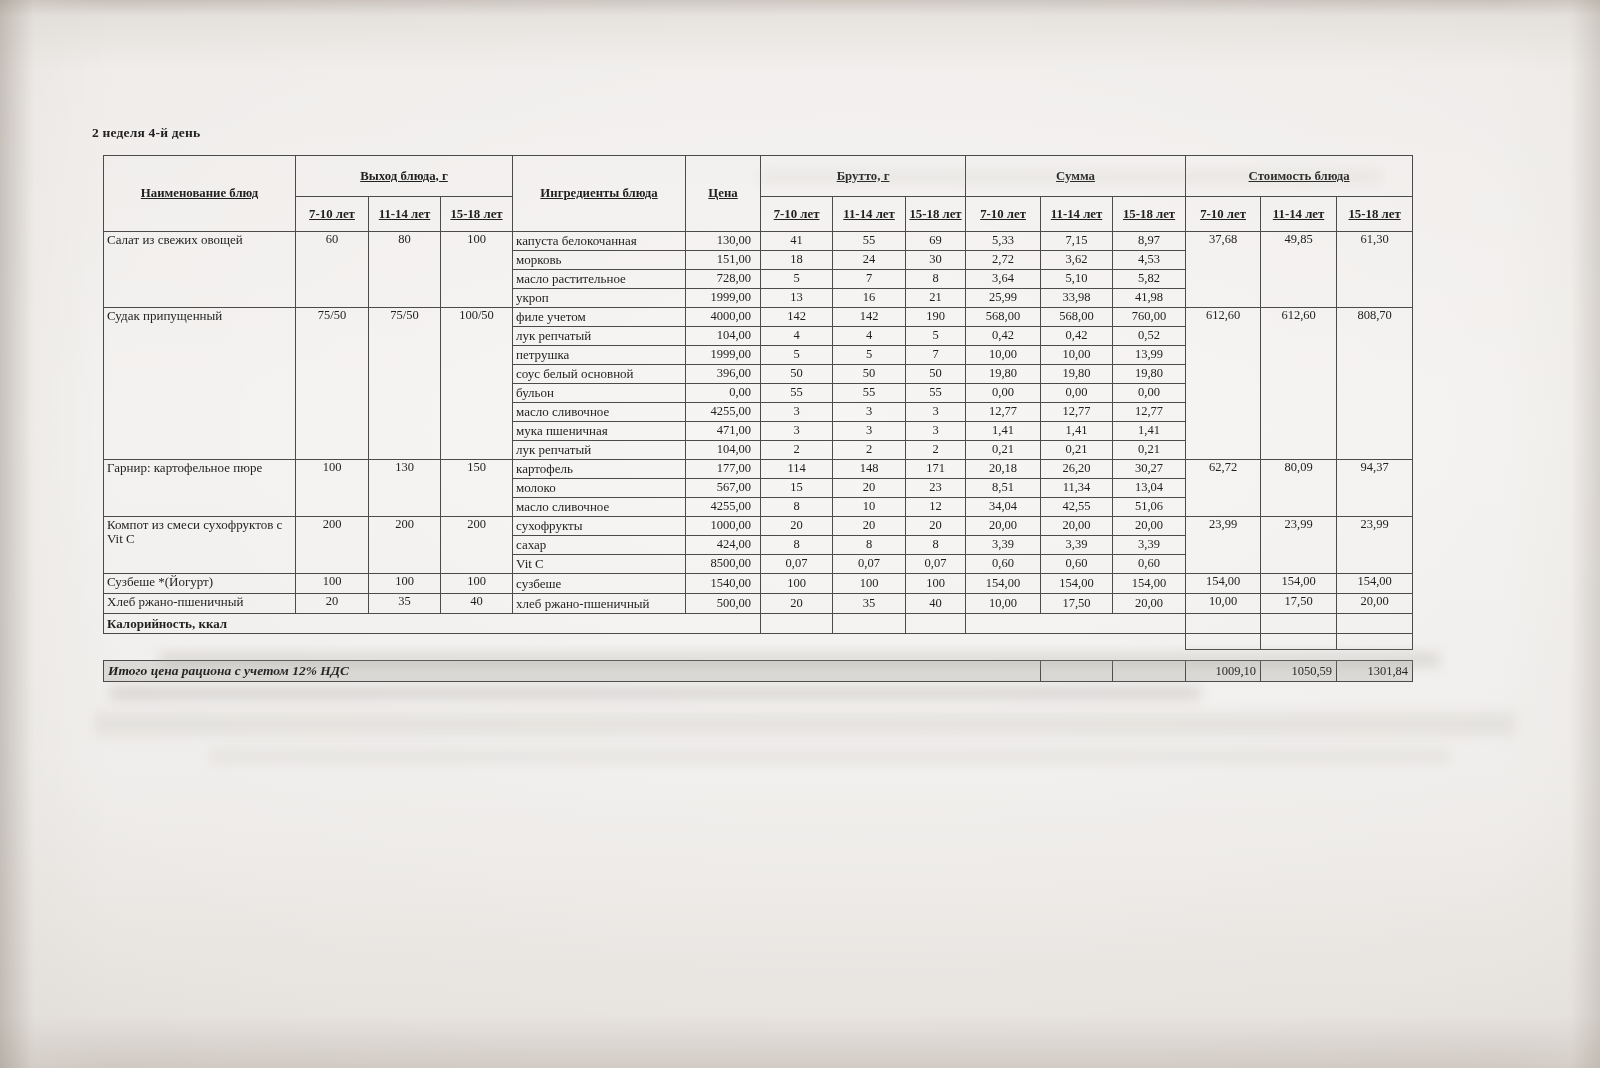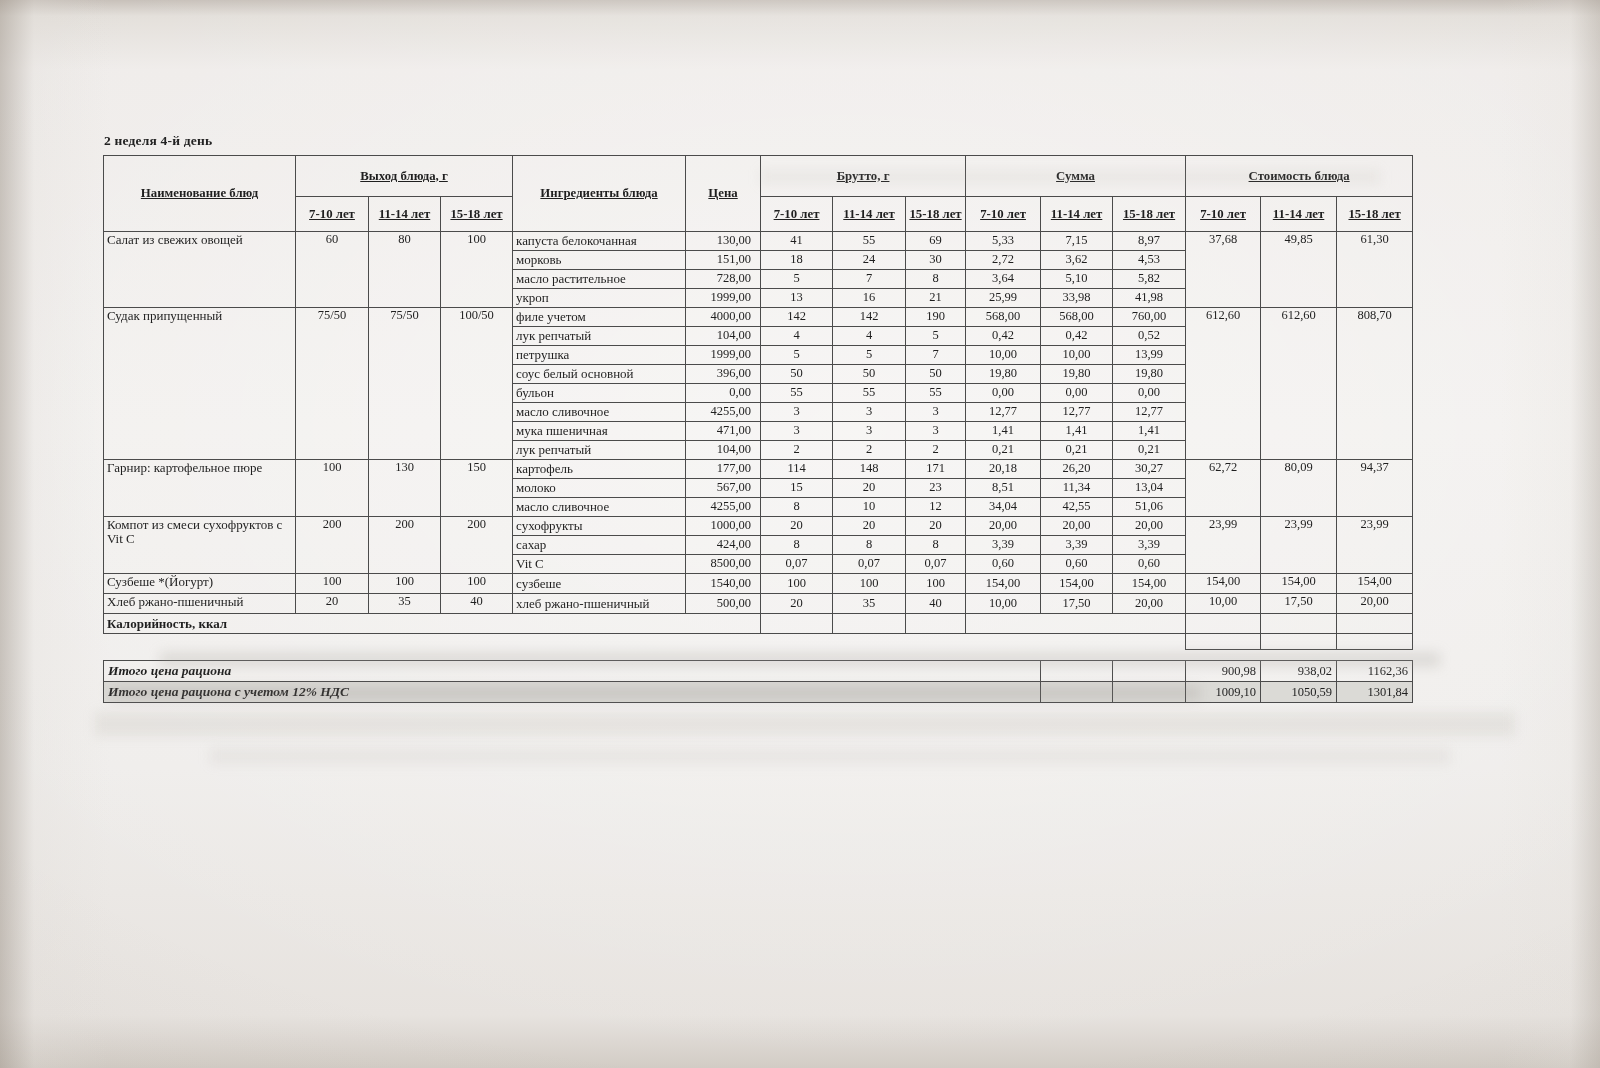--- a/index.html
+++ b/index.html
@@ -16,22 +16,22 @@
   .photo::before{
     content:"";position:absolute;inset:0;pointer-events:none;
     background:
       linear-gradient(90deg,rgba(165,156,146,.55) 0px,rgba(224,220,215,.25) 34px,rgba(242,240,238,0) 110px),
       linear-gradient(270deg,rgba(178,170,161,.45) 0px,rgba(228,224,219,.20) 30px,rgba(242,240,238,0) 100px),
       radial-gradient(130% 115% at 53% 40%,rgba(255,255,255,.38) 0%,rgba(255,255,255,0) 52%,rgba(92,82,70,.10) 100%);
   }
   .band{position:absolute;pointer-events:none;filter:blur(6px);}
 
   .doc-title{
-    position:absolute;left:104px;top:125px;
-    font-size:13.5px;font-weight:bold;color:#222;letter-spacing:.2px;margin-top:8px;
+    position:absolute;left:92px;top:125px;
+    font-size:13.5px;font-weight:bold;color:#222;letter-spacing:.2px;
   }
 
   table{border-collapse:collapse;table-layout:fixed;}
   .menu-table{position:absolute;left:103px;top:155px;width:1309px;font-size:12.5px;color:#1f1f1f;}
   .menu-table th,.menu-table td{border:1px solid #4b4b4b;padding:0 3px;overflow:hidden;}
   .menu-table th{font-size:12.8px;font-weight:bold;text-align:center;vertical-align:middle;text-decoration:underline;}
   .hrow1 th{height:40px;}
   .hrow2 th{height:34px;}
   .menu-table td{height:18px;line-height:1.05;}
   td.tl{text-align:left;font-size:13px;}
@@ -366,28 +366,20 @@
   <table class="totals-table">
     <colgroup>
       <col style="width:937px">
         <col style="width:72px">
         <col style="width:73px">
       <col style="width:75px">
         <col style="width:76px">
         <col style="width:76px">
     </colgroup>
     <tbody>
-      <tr>
-        <td class="totals-label">Итого цена рациона</td>
-        <td></td>
-        <td></td>
-        <td class="totals-value">900,98</td>
-        <td class="totals-value">938,02</td>
-        <td class="totals-value">1162,36</td>
-      </tr>
       <tr class="totals-row-shaded">
         <td class="totals-label">Итого цена рациона с учетом 12% НДС</td>
         <td></td>
         <td></td>
         <td class="totals-value">1009,10</td>
         <td class="totals-value">1050,59</td>
         <td class="totals-value">1301,84</td>
       </tr>
     </tbody>
   </table>

